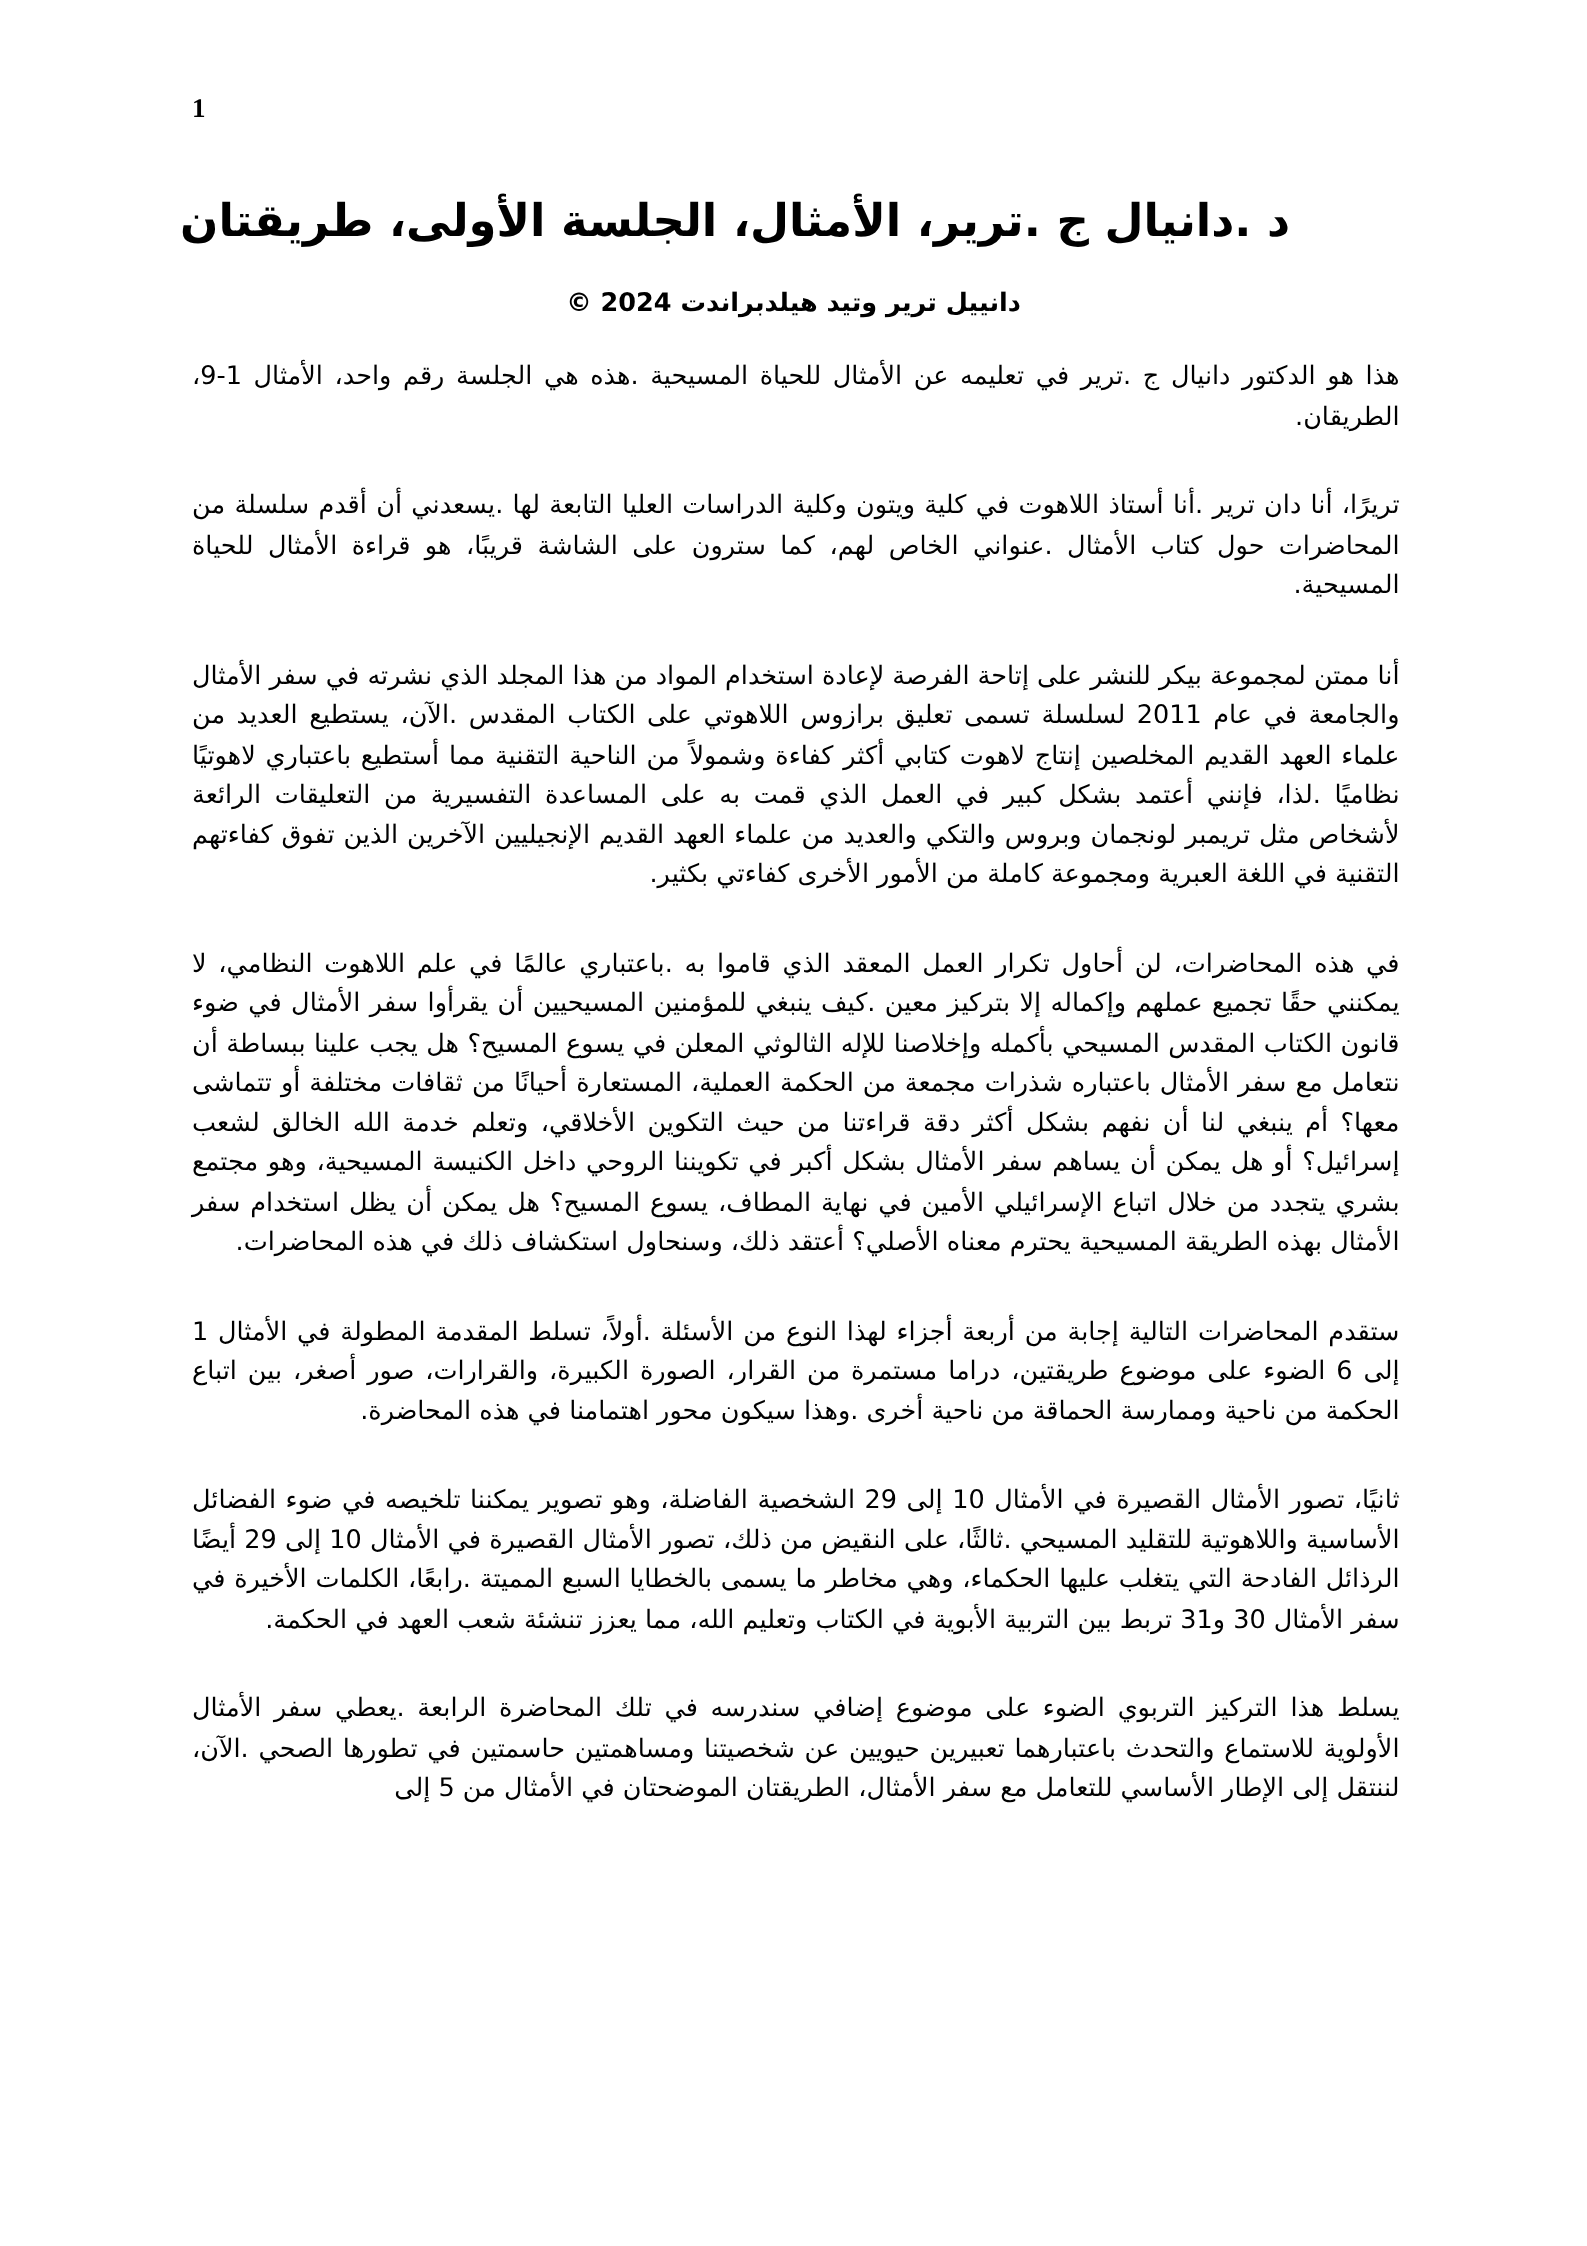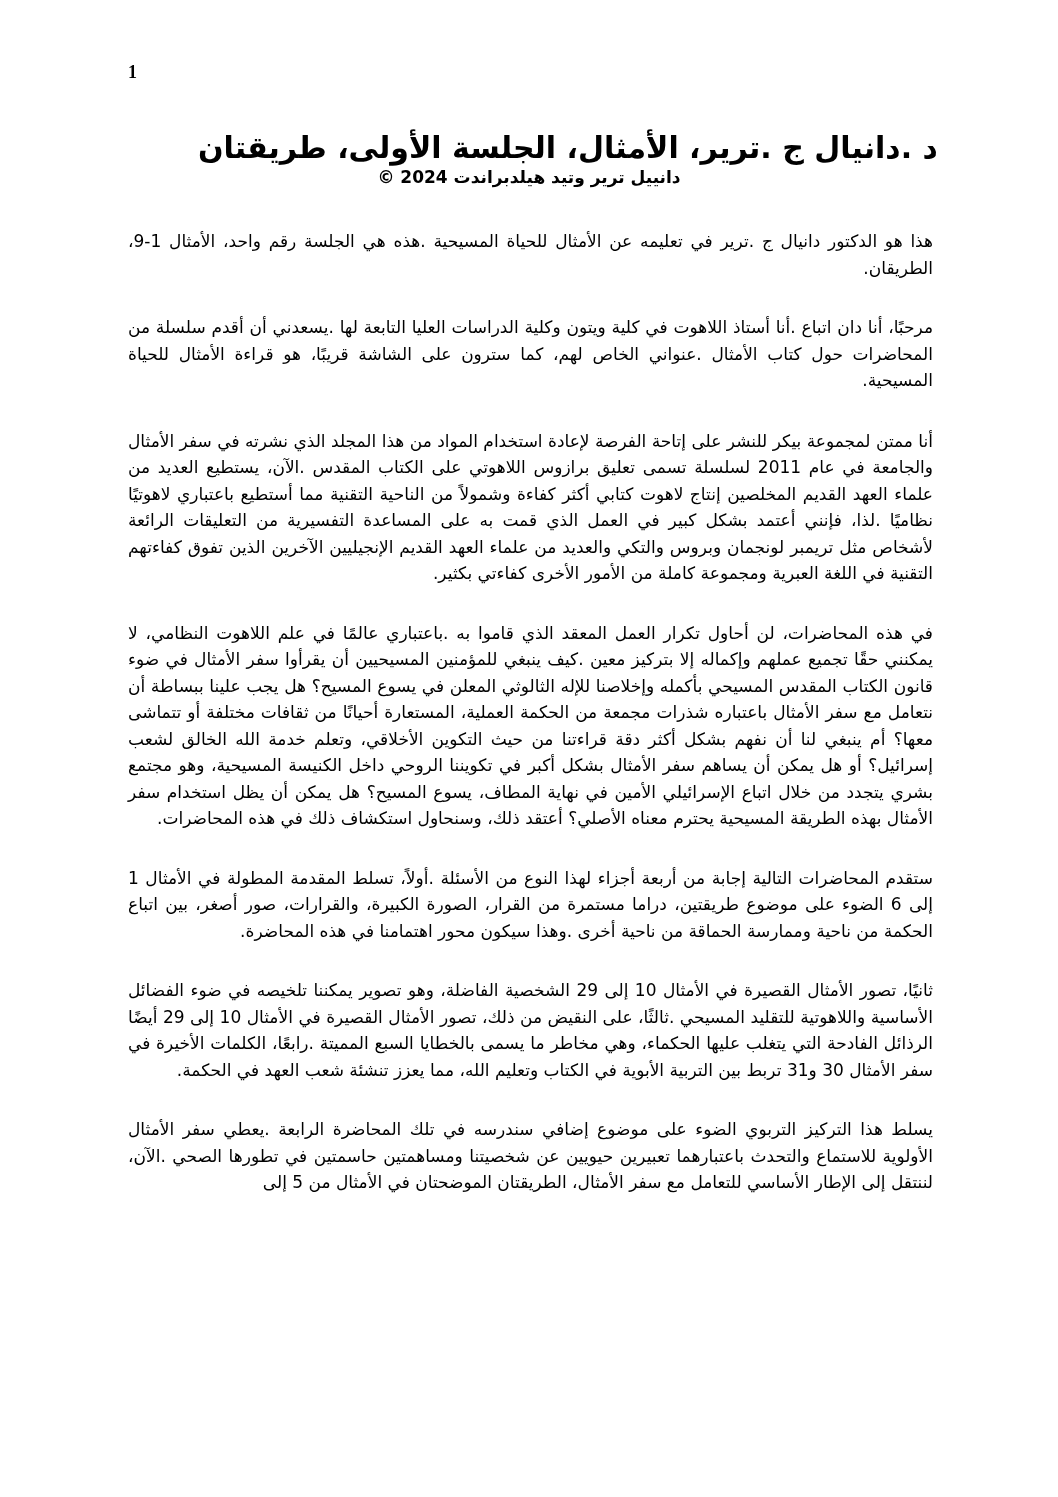--- a/index.html
+++ b/index.html
@@ -20,65 +20,65 @@
       top: 62px;
       font-family: "Liberation Serif", serif;
       font-weight: bold;
       font-size: 18px;
     }
     .title {
       position: absolute;
       left: 120px;
       right: 120px;
       top: 128px;
-      text-align: right;
+      text-align: left;
       direction: rtl;
       font-family: "DejaVu Sans", sans-serif;
       font-weight: bold;
       font-size: 30px;
       line-height: 40px;
     }
     .subtitle {
       position: absolute;
       left: 120px;
       right: 120px;
-      top: 164px;
+      top: 189px;
       text-align: center;
       direction: rtl;
       font-family: "DejaVu Sans", sans-serif;
       font-weight: bold;
       font-size: 17px;
       line-height: 26px;
     }
     .body-text {
       position: absolute;
       left: 128px;
       width: 805px;
       top: 224px;
       direction: rtl;
       text-align: justify;
       text-align-last: right;
       font-family: "DejaVu Sans", sans-serif;
       font-size: 17px;
       line-height: 26.5px;
     }
     .body-text p {
-      margin: 4px 0 33px 0;
+      margin: 14px 0 33px 0;
     }
     .body-text p:nth-child(2) { margin-bottom: 34px; }
   </style>
 </head>
 <body>
 
 <div class="page-number">1</div>
 
 <div class="title">د .دانيال ج .ترير، الأمثال، الجلسة الأولى، طريقتان</div>
 <div class="subtitle">دانييل ترير وتيد هيلدبراندت 2024 ©</div>
 
 <div class="body-text">
   <p>هذا هو الدكتور دانيال ج .ترير في تعليمه عن الأمثال للحياة المسيحية .هذه هي الجلسة رقم واحد، الأمثال 1-9، الطريقان.</p>
-  <p>مرحبًا، أنا دان اتباع .أنا أستاذ اللاهوت في كلية ويتون وكلية الدراسات العليا التابعة لها .يسعدني أن أقدم سلسلة من المحاضرات حول كتاب الأمثال .عنواني الخاص لهم، كما سترون على الشاشة قريبًا، هو قراءة الأمثال للحياة المسيحية.</p>
+  <p>تريرًا، أنا دان ترير .أنا أستاذ اللاهوت في كلية ويتون وكلية الدراسات العليا التابعة لها .يسعدني أن أقدم سلسلة من المحاضرات حول كتاب الأمثال .عنواني الخاص لهم، كما سترون على الشاشة قريبًا، هو قراءة الأمثال للحياة المسيحية.</p>
   <p>أنا ممتن لمجموعة بيكر للنشر على إتاحة الفرصة لإعادة استخدام المواد من هذا المجلد الذي نشرته في سفر الأمثال والجامعة في عام 2011 لسلسلة تسمى تعليق برازوس اللاهوتي على الكتاب المقدس .الآن، يستطيع العديد من علماء العهد القديم المخلصين إنتاج لاهوت كتابي أكثر كفاءة وشمولاً من الناحية التقنية مما أستطيع باعتباري لاهوتيًا نظاميًا .لذا، فإنني أعتمد بشكل كبير في العمل الذي قمت به على المساعدة التفسيرية من التعليقات الرائعة لأشخاص مثل تريمبر لونجمان وبروس والتكي والعديد من علماء العهد القديم الإنجيليين الآخرين الذين تفوق كفاءتهم التقنية في اللغة العبرية ومجموعة كاملة من الأمور الأخرى كفاءتي بكثير.</p>
   <p>في هذه المحاضرات، لن أحاول تكرار العمل المعقد الذي قاموا به .باعتباري عالمًا في علم اللاهوت النظامي، لا يمكنني حقًا تجميع عملهم وإكماله إلا بتركيز معين .كيف ينبغي للمؤمنين المسيحيين أن يقرأوا سفر الأمثال في ضوء قانون الكتاب المقدس المسيحي بأكمله وإخلاصنا للإله الثالوثي المعلن في يسوع المسيح؟ هل يجب علينا ببساطة أن نتعامل مع سفر الأمثال باعتباره شذرات مجمعة من الحكمة العملية، المستعارة أحيانًا من ثقافات مختلفة أو تتماشى معها؟ أم ينبغي لنا أن نفهم بشكل أكثر دقة قراءتنا من حيث التكوين الأخلاقي، وتعلم خدمة الله الخالق لشعب إسرائيل؟ أو هل يمكن أن يساهم سفر الأمثال بشكل أكبر في تكويننا الروحي داخل الكنيسة المسيحية، وهو مجتمع بشري يتجدد من خلال اتباع الإسرائيلي الأمين في نهاية المطاف، يسوع المسيح؟ هل يمكن أن يظل استخدام سفر الأمثال بهذه الطريقة المسيحية يحترم معناه الأصلي؟ أعتقد ذلك، وسنحاول استكشاف ذلك في هذه المحاضرات.</p>
   <p>ستقدم المحاضرات التالية إجابة من أربعة أجزاء لهذا النوع من الأسئلة .أولاً، تسلط المقدمة المطولة في الأمثال 1 إلى 6 الضوء على موضوع طريقتين، دراما مستمرة من القرار، الصورة الكبيرة، والقرارات، صور أصغر، بين اتباع الحكمة من ناحية وممارسة الحماقة من ناحية أخرى .وهذا سيكون محور اهتمامنا في هذه المحاضرة.</p>
   <p>ثانيًا، تصور الأمثال القصيرة في الأمثال 10 إلى 29 الشخصية الفاضلة، وهو تصوير يمكننا تلخيصه في ضوء الفضائل الأساسية واللاهوتية للتقليد المسيحي .ثالثًا، على النقيض من ذلك، تصور الأمثال القصيرة في الأمثال 10 إلى 29 أيضًا الرذائل الفادحة التي يتغلب عليها الحكماء، وهي مخاطر ما يسمى بالخطايا السبع المميتة .رابعًا، الكلمات الأخيرة في سفر الأمثال 30 و31 تربط بين التربية الأبوية في الكتاب وتعليم الله، مما يعزز تنشئة شعب العهد في الحكمة.</p>
   <p>يسلط هذا التركيز التربوي الضوء على موضوع إضافي سندرسه في تلك المحاضرة الرابعة .يعطي سفر الأمثال الأولوية للاستماع والتحدث باعتبارهما تعبيرين حيويين عن شخصيتنا ومساهمتين حاسمتين في تطورها الصحي .الآن، لننتقل إلى الإطار الأساسي للتعامل مع سفر الأمثال، الطريقتان الموضحتان في الأمثال من 5 إلى</p>
 </div>
 
 </body></html>

